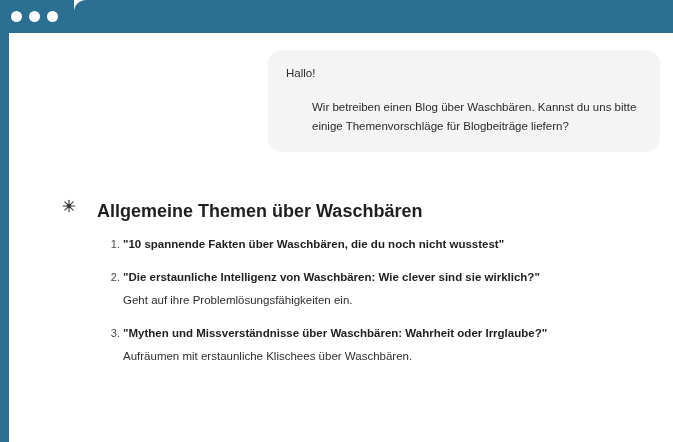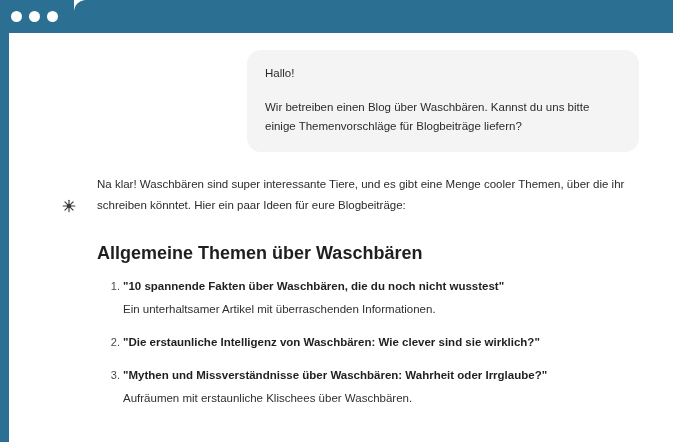--- a/index.html
+++ b/index.html
@@ -89,37 +89,38 @@
     right: 0;
     bottom: 0;
     background: #ffffff;
     overflow: hidden;
   }
 
   
   .user-row {
     display: flex;
     justify-content: flex-end;
-    padding: 17px 34px 0 0;
+    padding: 17px 13px 0 0;
   }
   .user-bubble {
     background: #f4f4f4;
     border-radius: 14px;
     padding: 14px 18px 16px 18px;
     max-width: 392px;
     box-sizing: border-box;
   }
   .user-bubble p {
     margin: 0;
     color: #2b2b2b;
     font-size: 11.5px;
     line-height: 19px;
   }
   .user-bubble p + p {
     margin-top: 15px;
+    margin-left: 26px;
   }
 
   
   .assistant-row {
     display: flex;
     align-items: flex-start;
     padding: 22px 28px 0 45px;
     position: relative;
   }
   .assistant-avatar {
@@ -219,31 +220,30 @@
           <line x1="3.9" y1="3.9" x2="12.1" y2="12.1"></line>
           <line x1="12.1" y1="3.9" x2="3.9" y2="12.1"></line>
         </g>
         <circle cx="8" cy="8" r="1.7" fill="none" stroke="#3a3a3a" stroke-width="1.1"></circle>
       </svg>
     </div>
 
     <div class="assistant-row">
       <div class="assistant-body">
 
-        <p class="assistant-intro">Na klar! Waschbären sind super interessante Tiere, und es gibt eine Menge cooler Themen, über die ihr schreiben könntet. Hier ein paar Ideen für eure Blogbeiträge:</p>
 
         <h2 class="section-heading">Allgemeine Themen über Waschbären</h2>
 
         <ol class="items">
           <li>
             <span class="item-title">"10 spannende Fakten über Waschbären, die du noch nicht wusstest"</span>
-            <span class="item-desc">Ein unterhaltsamer Artikel mit überraschenden Informationen.</span>
           </li>
           <li>
             <span class="item-title">"Die erstaunliche Intelligenz von Waschbären: Wie clever sind sie wirklich?"</span>
+            <span class="item-desc">Geht auf ihre Problemlösungsfähigkeiten ein.</span>
           </li>
           <li>
             <span class="item-title">"Mythen und Missverständnisse über Waschbären: Wahrheit oder Irrglaube?"</span>
             <span class="item-desc">Aufräumen mit erstaunliche Klischees über Waschbären.</span>
           </li>
         </ol>
 
       </div>
     </div>
 

